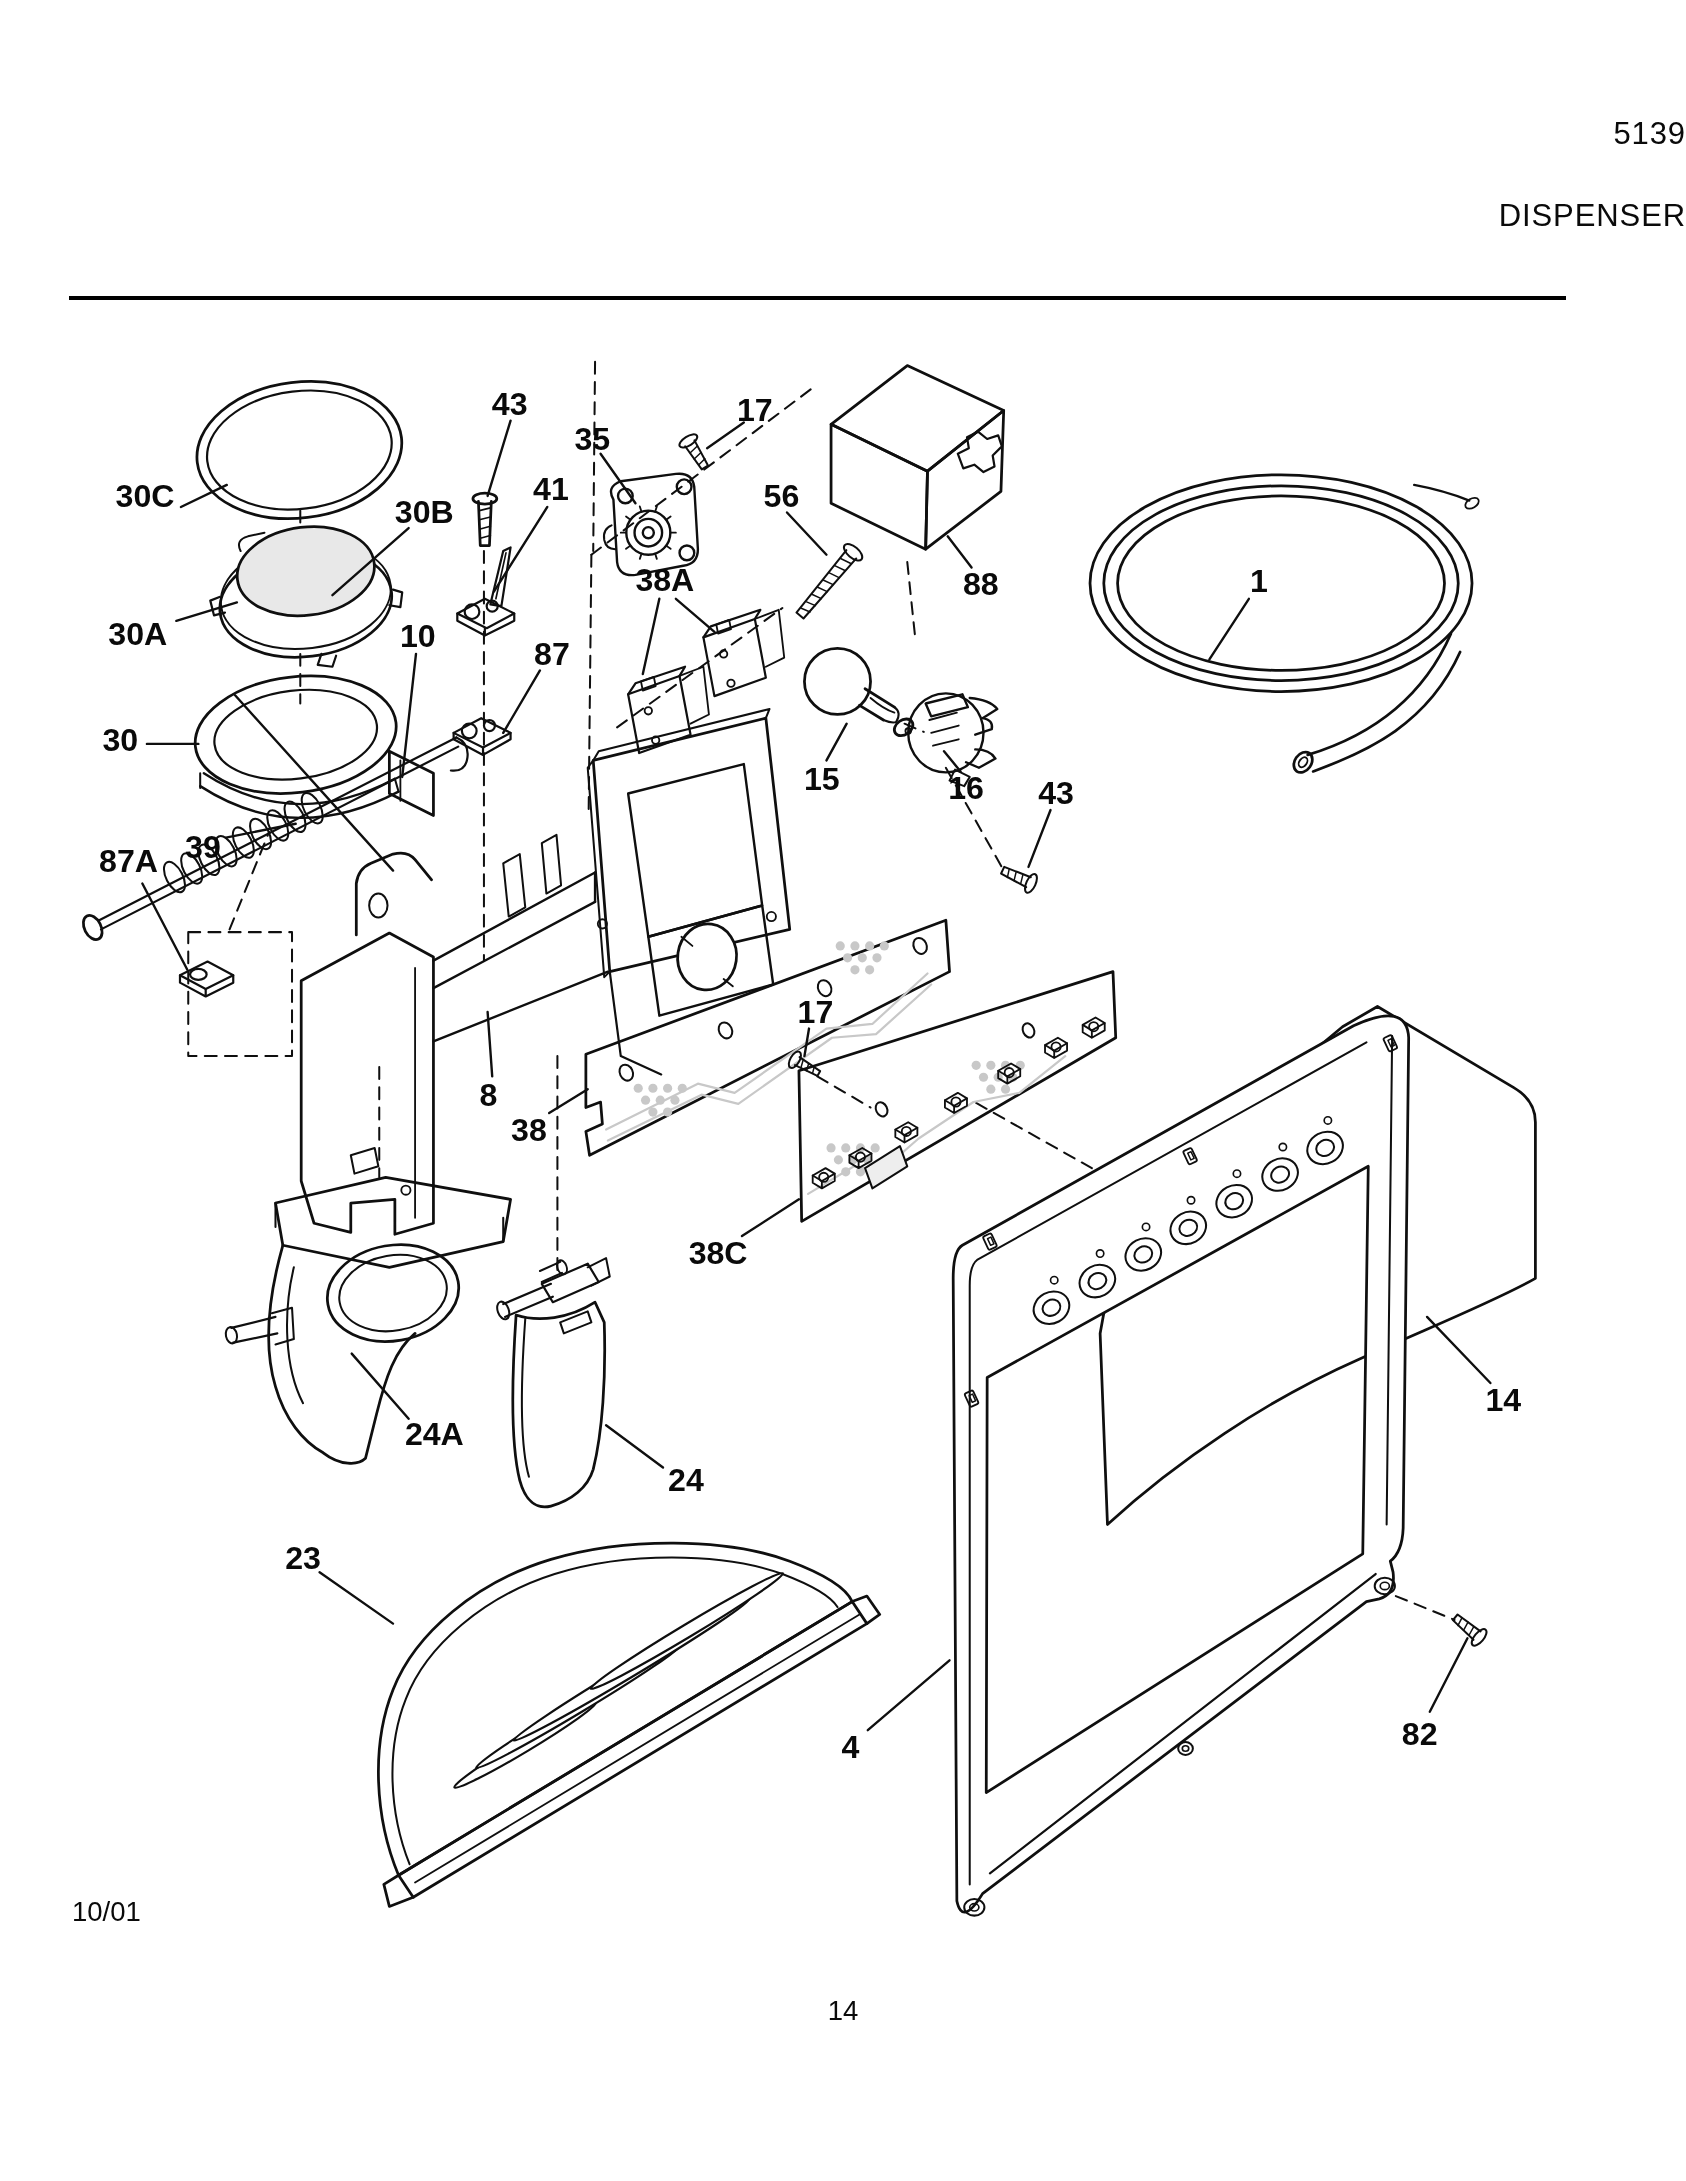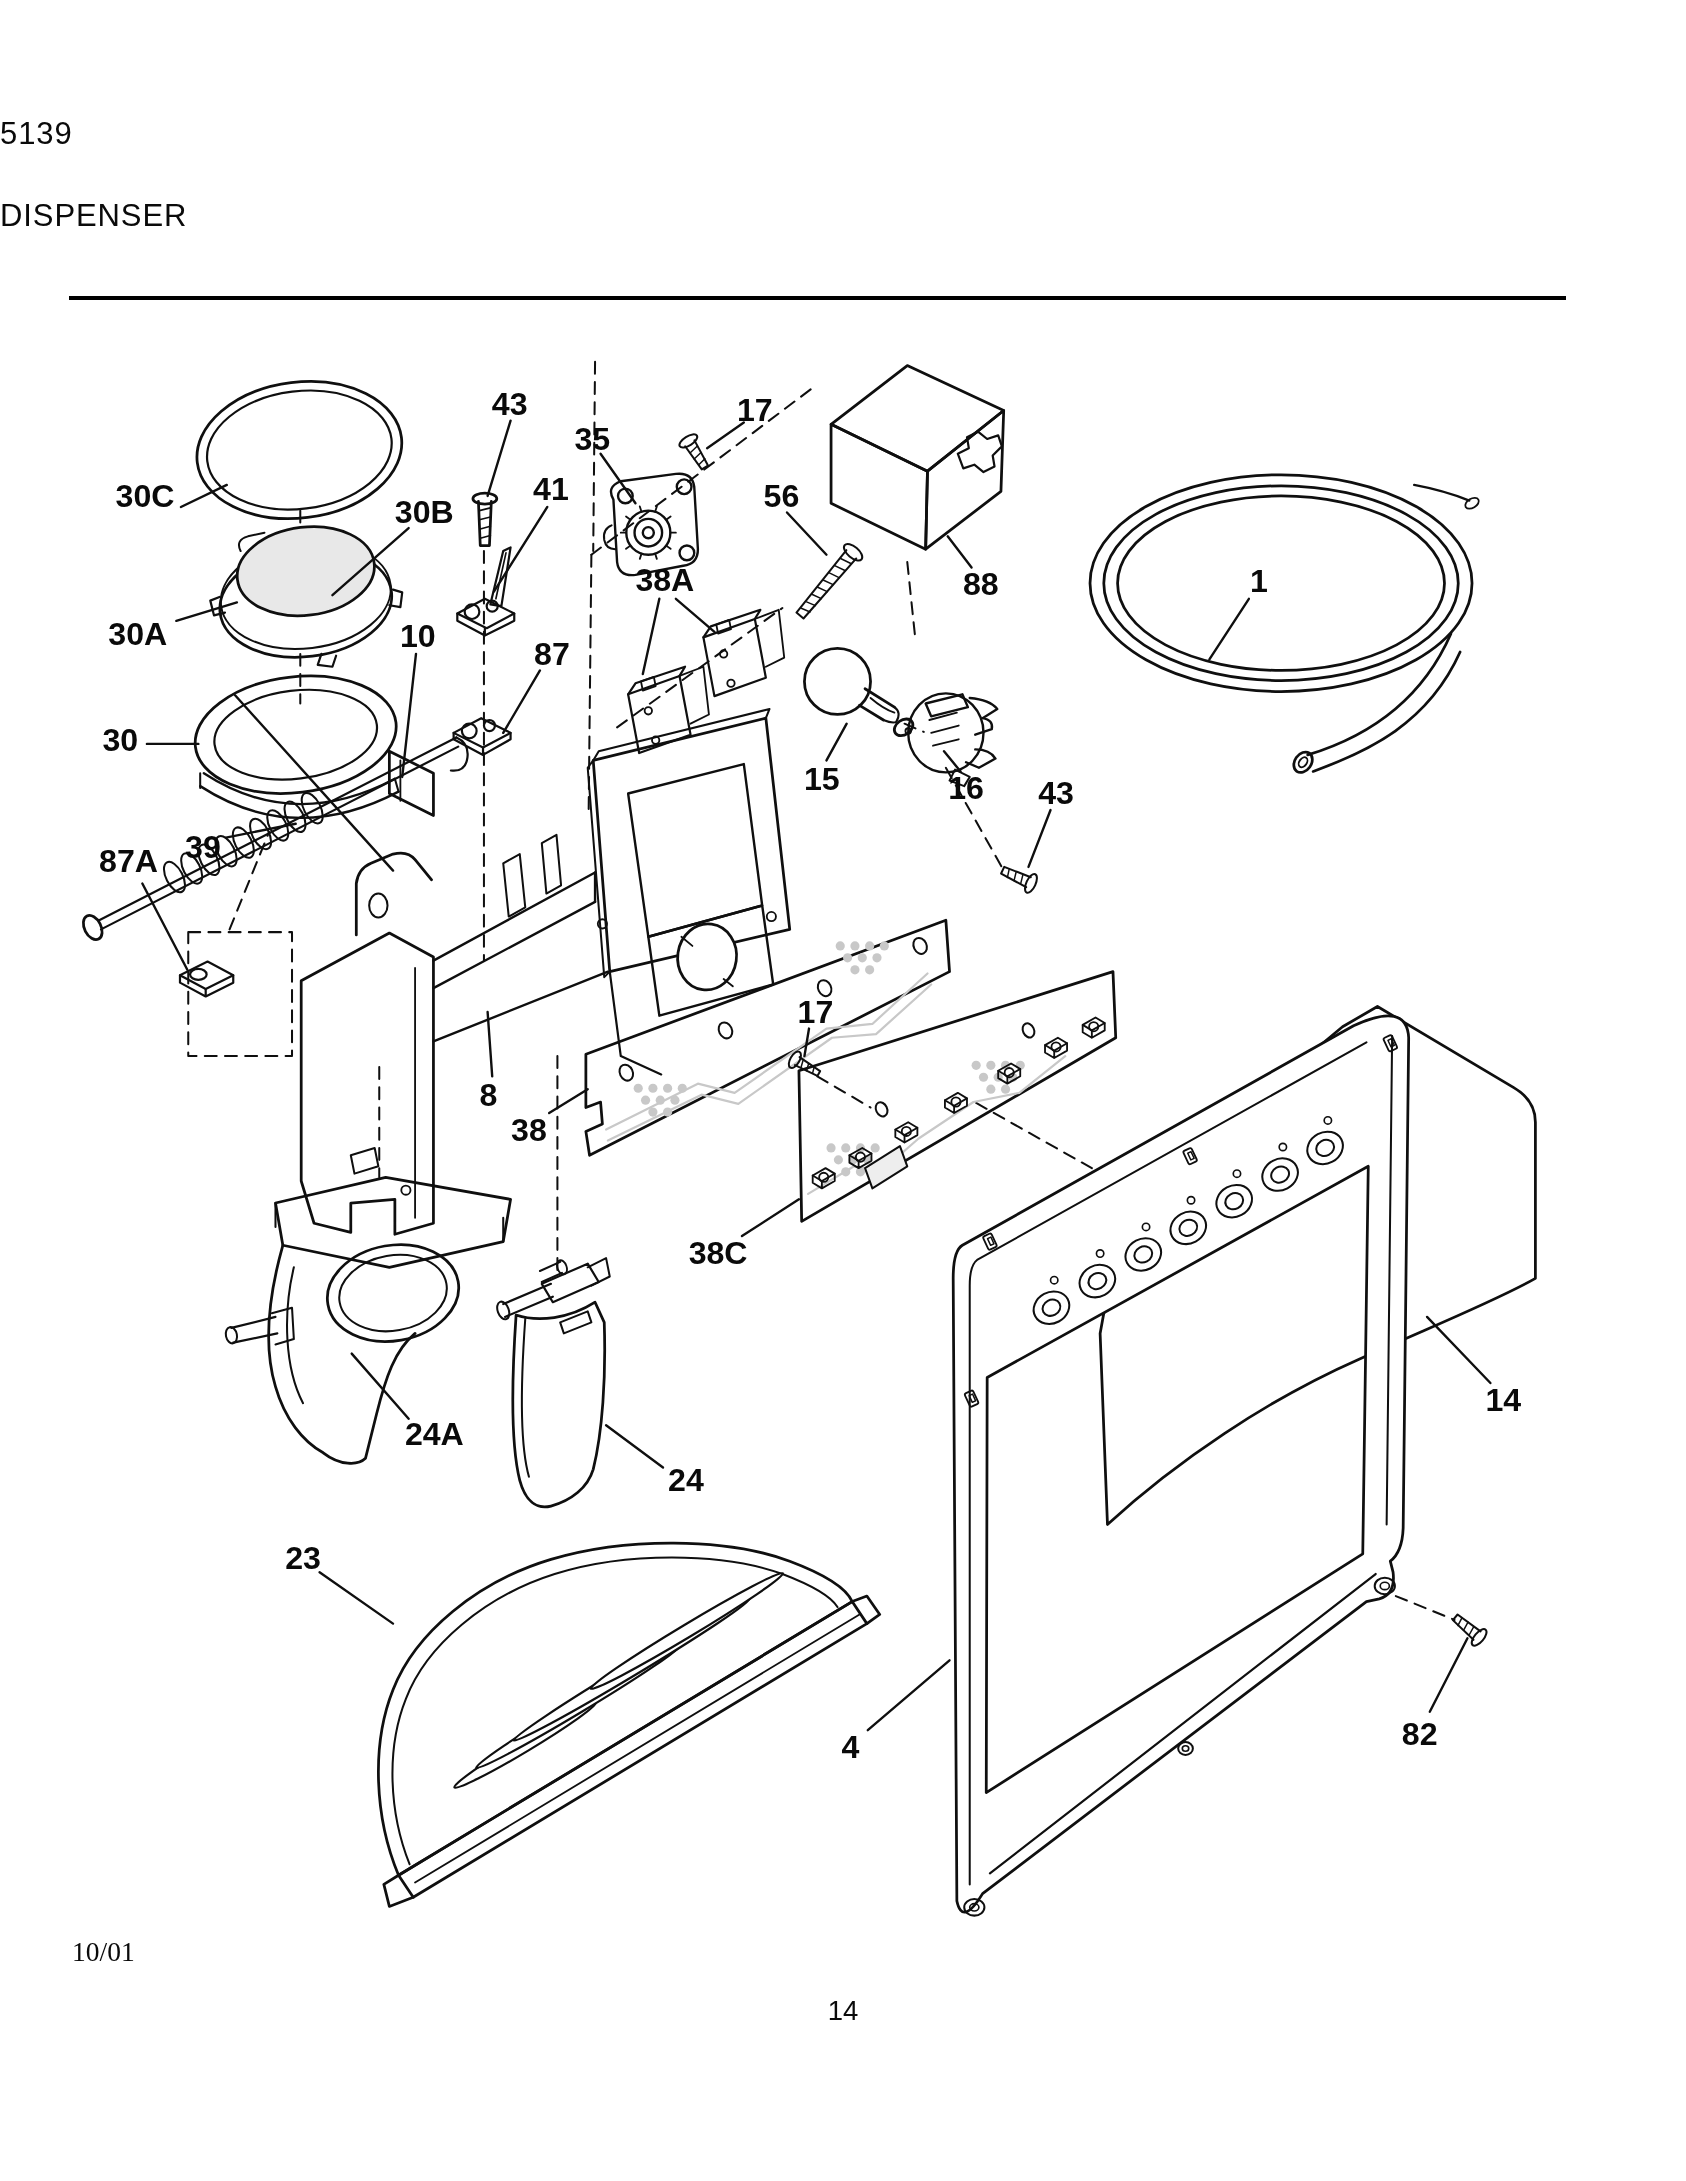--- a/index.html
+++ b/index.html
@@ -1,25 +1,25 @@
 <!DOCTYPE html>
 <html style="font-size:14.7px"><head>
 <meta charset="utf-8">
 <style>
   html,body{margin:0;padding:0;background:#888;}
   #page{position:relative;width:1686px;height:2182px;background:#ffffff;overflow:hidden;
         font-family:"Liberation Sans", sans-serif;color:#0a0a0a;}
-  .hdr{position:absolute;left:0;width:100%;text-align:left;}
+  .hdr{position:absolute;left:0;width:100%;text-align:right;}
   #docnum{top:116px;font-size:31px;letter-spacing:0.9px;}
   #title{top:198px;font-size:31px;letter-spacing:0.9px;}
   #caution{top:264px;font-size:30px;}
   #caution u{text-underline-offset:3.7px;}
   #rule{position:absolute;left:69px;top:296px;width:1497px;height:0;border-top:4.6px solid #000;}
   .ftr{position:absolute;font-size:27.5px;}
-  #ftr-date{left:72px;top:1936px;font-family:Liberation Serif, serif;}
+  #ftr-date{left:72px;top:1896px;}
   #ftr-page{left:0;width:1686px;text-align:center;top:1995px;}
   svg{position:absolute;left:0;top:0;}
   svg text{font-family:"Liberation Sans", sans-serif;font-weight:bold;font-size:35px;fill:#0a0a0a;}
 </style>
 </head>
 <body>
 
 <div id="page">
 
   <div class="hdr" id="docnum">5139</div>

